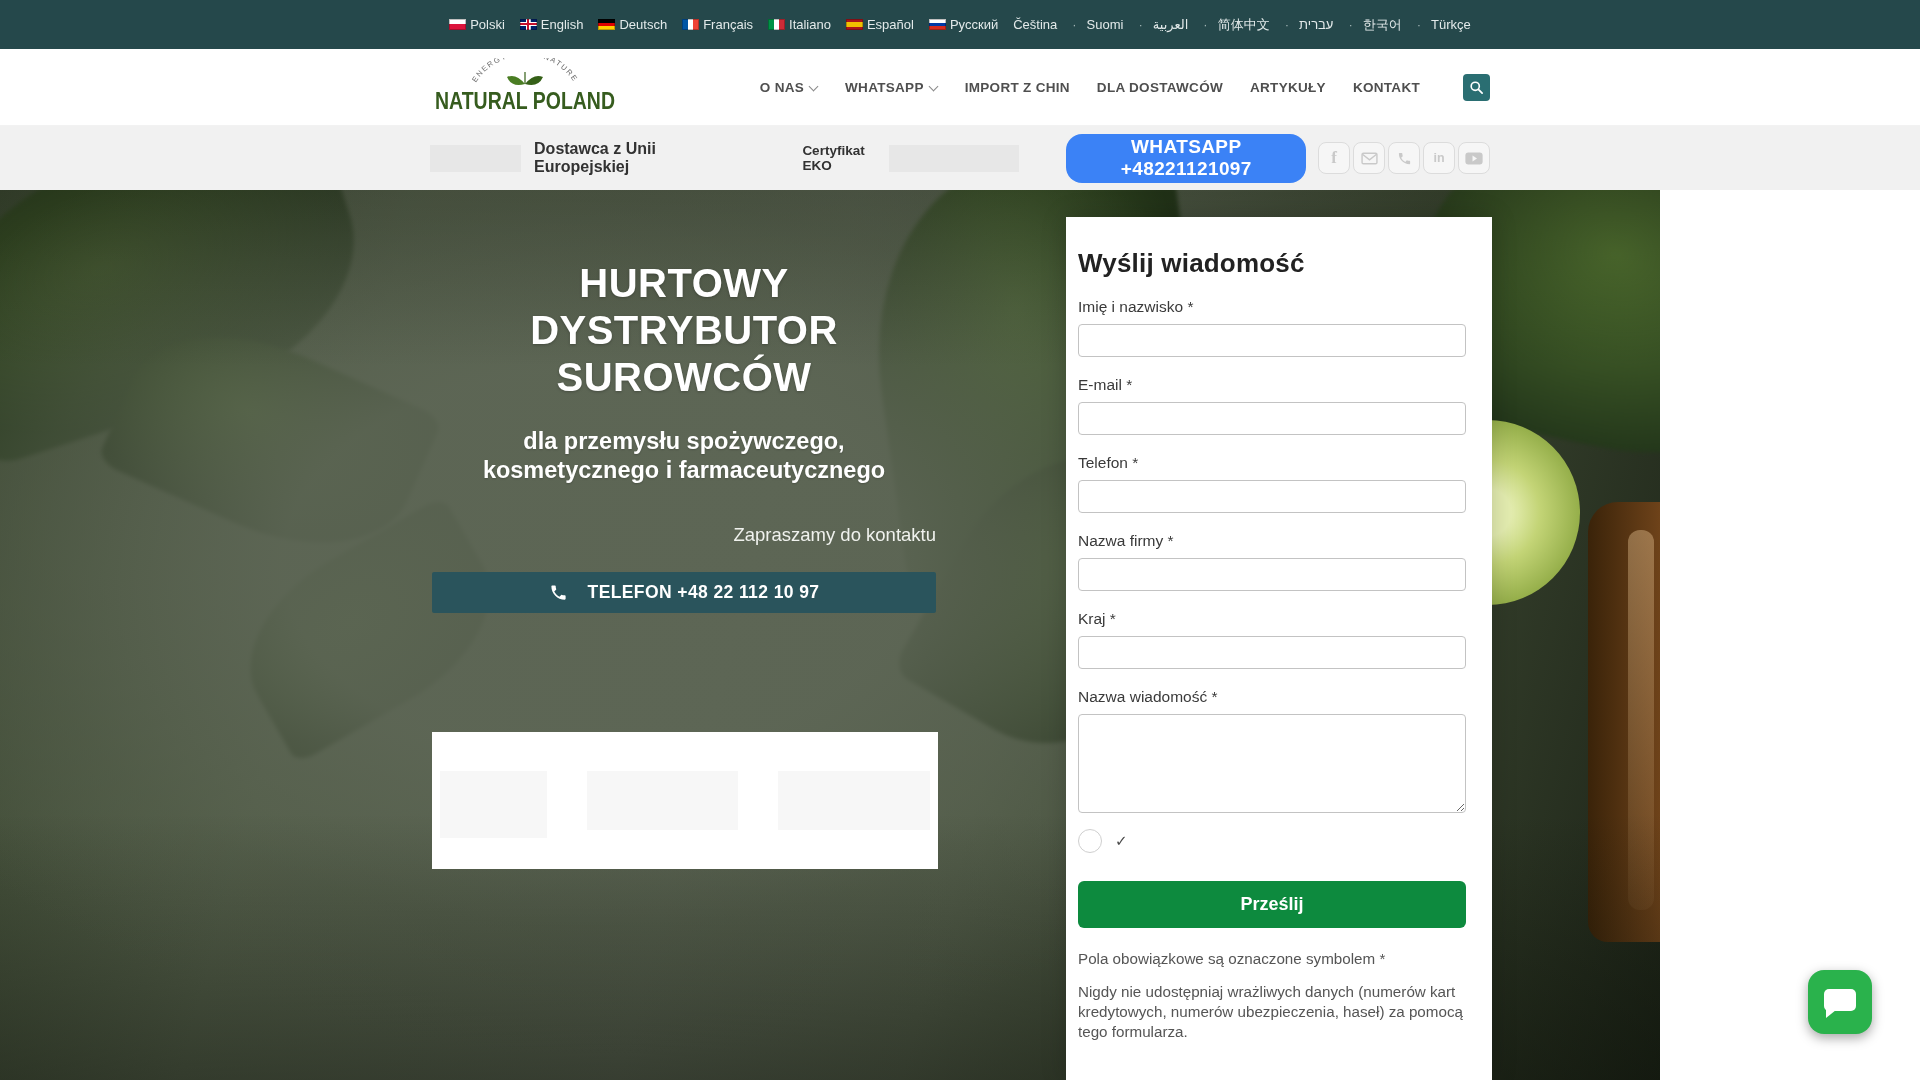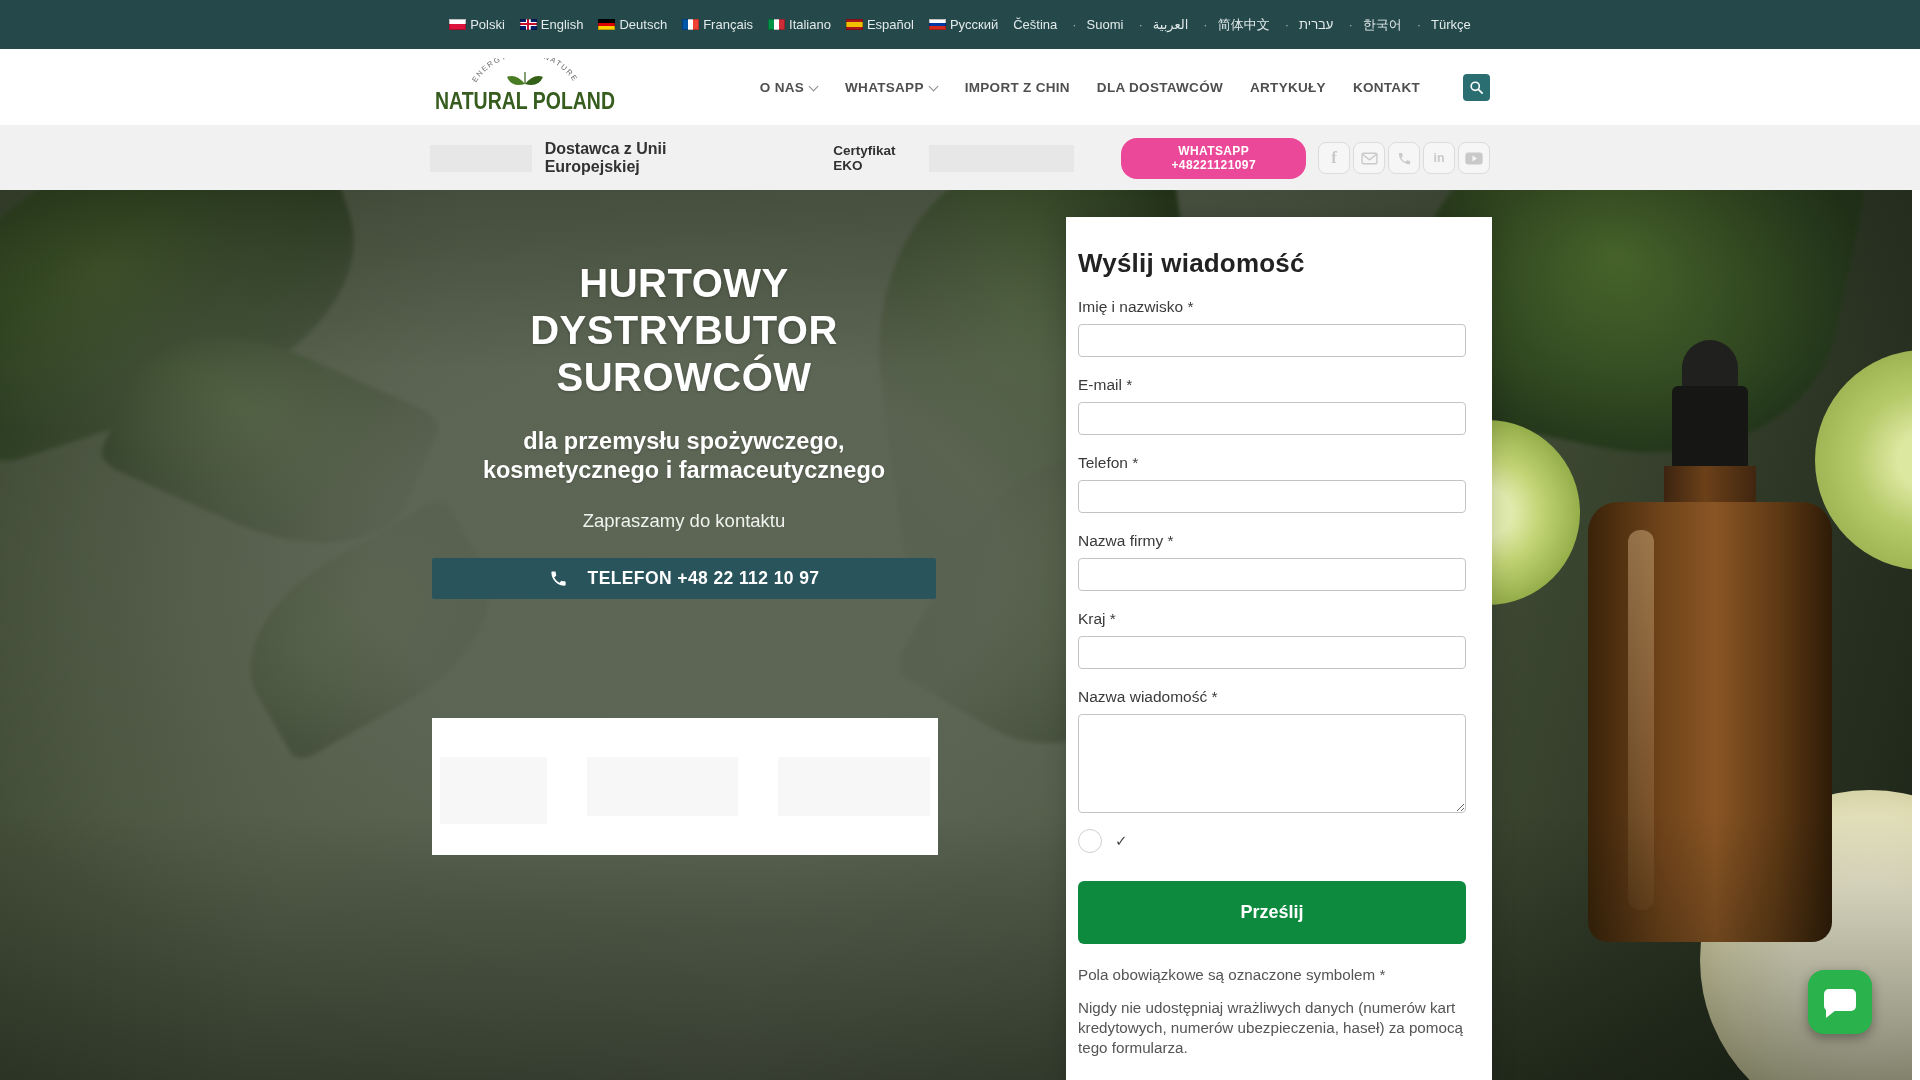--- a/index.html
+++ b/index.html
@@ -36,28 +36,28 @@
   .search-btn { width:27px; height:27px; border-radius:4px; background:#2a6e72; border:none; display:flex; align-items:center; justify-content:center; margin-left:16px; cursor:pointer; }
 
   
   .infobar { height:64px; background:#f1f1f1; }
   .infobar-inner { width:1060px; margin:0 auto; height:100%; display:flex; align-items:center; }
   .img-ph { background:#e7e7e7; }
   .ph-eu { width:115px; height:27px; }
   .ph-eko { width:165px; height:27px; margin-left:11px; }
   .eu-text { font-size:16px; font-weight:bold; color:#323232; margin-left:13px; }
   .eko-text { font-size:13.5px; font-weight:bold; color:#323232; margin-left:93px; }
-  .wa-btn { margin-left:47px; height:41px; padding:0 22px; border:none; border-radius:16px; background:#ec4899; color:#fff; font-weight:bold; font-size:12px; letter-spacing:.4px; cursor:pointer; font-family:inherit; }
+  .wa-btn { margin-left:47px; height:49px; padding:0 22px; border:none; border-radius:16px; background:#3b82f6; color:#fff; font-weight:bold; font-size:19px; letter-spacing:.4px; cursor:pointer; font-family:inherit; }
   .socials { margin-left:12px; display:flex; gap:3px; }
   .soc { width:32px; height:32px; border-radius:8px; border:1px solid #dcdcdc; background:#f6f6f6; display:flex; align-items:center; justify-content:center; color:#c9c9c9; cursor:pointer; }
   .soc-f { font-family:"Liberation Serif",serif; font-weight:bold; font-size:17px; }
   .soc-in { font-weight:bold; font-size:12.5px; letter-spacing:0; }
 
   
-  .hero { position:absolute; left:0; top:190px; width:1912px; height:890px; overflow:hidden; }
+  .hero { position:absolute; left:0; top:190px; width:1660px; height:890px; overflow:hidden; }
   .bg-base { position:absolute; inset:0;
      background:linear-gradient(105deg,#39452f 0%,#55604b 22%,#5c6554 45%,#535d4a 60%,#39442f 78%,#1c2317 100%); }
   .leaf { position:absolute; border-radius:50% 8% 50% 8%; filter:blur(2px); }
   .leaf1 { left:-60px; top:-40px; width:420px; height:260px; transform:rotate(-18deg);
      background:radial-gradient(ellipse at 40% 40%, #3f5529 0%, #24361a 70%); }
   .leaf2 { left:120px; top:160px; width:300px; height:180px; transform:rotate(24deg);
      background:radial-gradient(ellipse at 40% 40%, #46602d 0%, #1f2f15 75%); }
   .leaf3 { left:880px; top:-30px; width:320px; height:420px; transform:rotate(-8deg);
      background:radial-gradient(ellipse at 45% 35%, #4c6a31 0%, #243719 70%); }
   .leaf4 { left:950px; top:260px; width:240px; height:300px; transform:rotate(30deg);
@@ -80,39 +80,39 @@
      background:linear-gradient(90deg,#3a2309 0%,#6f431a 30%,#8a5524 52%,#5e3914 78%,#2e1b07 100%); }
   .bottle-shine { position:absolute; left:1628px; top:340px; width:26px; height:380px; border-radius:12px; background:linear-gradient(rgba(255,220,170,.35),rgba(255,220,170,.05)); }
   .hero-overlay { position:absolute; inset:0;
      background:radial-gradient(ellipse 900px 560px at 36% 42%, rgba(93,102,85,.92) 35%, rgba(85,95,76,.55) 65%, rgba(50,60,42,0) 88%); }
   .hero-vignette { position:absolute; inset:0;
      background:linear-gradient(180deg, rgba(20,26,15,.25) 0%, rgba(20,26,15,0) 20% 70%, rgba(10,14,7,.45) 100%); }
 
   .hero-content { position:absolute; left:432px; top:70px; width:504px; text-align:center; color:#fff; }
   .hero-title { font-size:40px; line-height:1.18; font-weight:bold; letter-spacing:.5px; text-shadow:0 1px 3px rgba(0,0,0,.25); }
   .hero-sub { margin-top:25px; font-size:23.5px; line-height:1.25; font-weight:bold; text-shadow:0 1px 2px rgba(0,0,0,.2); }
-  .hero-note { margin-top:25px; font-size:18.5px; color:#f0f2ee; }
+  .hero-note { margin-top:39px; font-size:18.5px; color:#f0f2ee;text-align:right; }
   .phone-btn { margin-top:26px; width:100%; height:41px; border:none; border-radius:2px; background:#2a545c; color:#fff; font-family:inherit; font-weight:bold; font-size:17.5px; letter-spacing:.4px; display:flex; align-items:center; justify-content:center; gap:20px; cursor:pointer; }
   .logo-box { margin-top:119px; width:506px; height:137px; background:#fff; display:flex; align-items:flex-start; padding:39px 8px 0 8px; gap:40px; }
   .lb-ph { background:#f7f7f7; }
   .lb-1 { width:107px; height:67px; }
   .lb-2 { width:152px; height:59px; }
   .lb-3 { width:152px; height:59px; }
 
   
   .panel { position:absolute; left:1066px; top:217px; width:426px; height:863px; background:#fff; box-shadow:0 0 24px rgba(0,0,0,.18); padding:31px 26px 0 12px; }
   .panel-title { font-size:26px; font-weight:bold; color:#222; letter-spacing:.2px; }
   .f-label { display:block; margin-top:19px; margin-bottom:8px; font-size:15.5px; color:#3a3a3a; }
   .f-input { width:100%; height:33px; border:1px solid #c3c3c3; border-radius:4px; background:#fff; padding:0 8px; font-family:inherit; font-size:15px; color:#222; }
   .f-textarea { width:100%; height:99px; border:1px solid #c3c3c3; border-radius:4px; background:#fff; padding:6px 8px; font-family:inherit; font-size:15px; color:#222; resize:vertical; }
   .consent { margin-top:26px; font-size:15.2px; line-height:1.38; color:#333; }
   .consent-row { margin-top:12px; display:flex; align-items:center; gap:13px; }
   .radio { width:24px; height:24px; border-radius:50%; border:1px solid #cfcfcf; background:#fff; cursor:pointer; }
   .tick { color:#4a4a4a; font-size:15px; }
-  .submit-btn { margin-top:28px; width:100%; height:63px; border:none; border-radius:6px; background:#0d8a3e; color:#fff; font-family:inherit; font-weight:bold; font-size:18px; cursor:pointer; }
+  .submit-btn { margin-top:28px; width:100%; height:47px; border:none; border-radius:6px; background:#0d8a3e; color:#fff; font-family:inherit; font-weight:bold; font-size:18px; cursor:pointer; }
   .note { margin-top:21px; font-size:15.2px; line-height:1.32; color:#555; }
   .note + .note { margin-top:13px; }
 
   
   .chat-btn { position:absolute; left:1808px; top:970px; width:64px; height:64px; border:none; border-radius:16px; background:#2ab24c; box-shadow:0 4px 12px rgba(0,0,0,.35); cursor:pointer; }
   .chat-icon { position:absolute; left:16px; top:19px; width:32px; height:22px; background:#fff; border-radius:5px; }
   .chat-icon::after { content:""; position:absolute; left:2px; bottom:-7px; width:0; height:0; border-left:10px solid #fff; border-bottom:8px solid transparent; }
 </style>
 </head>
 <body>

